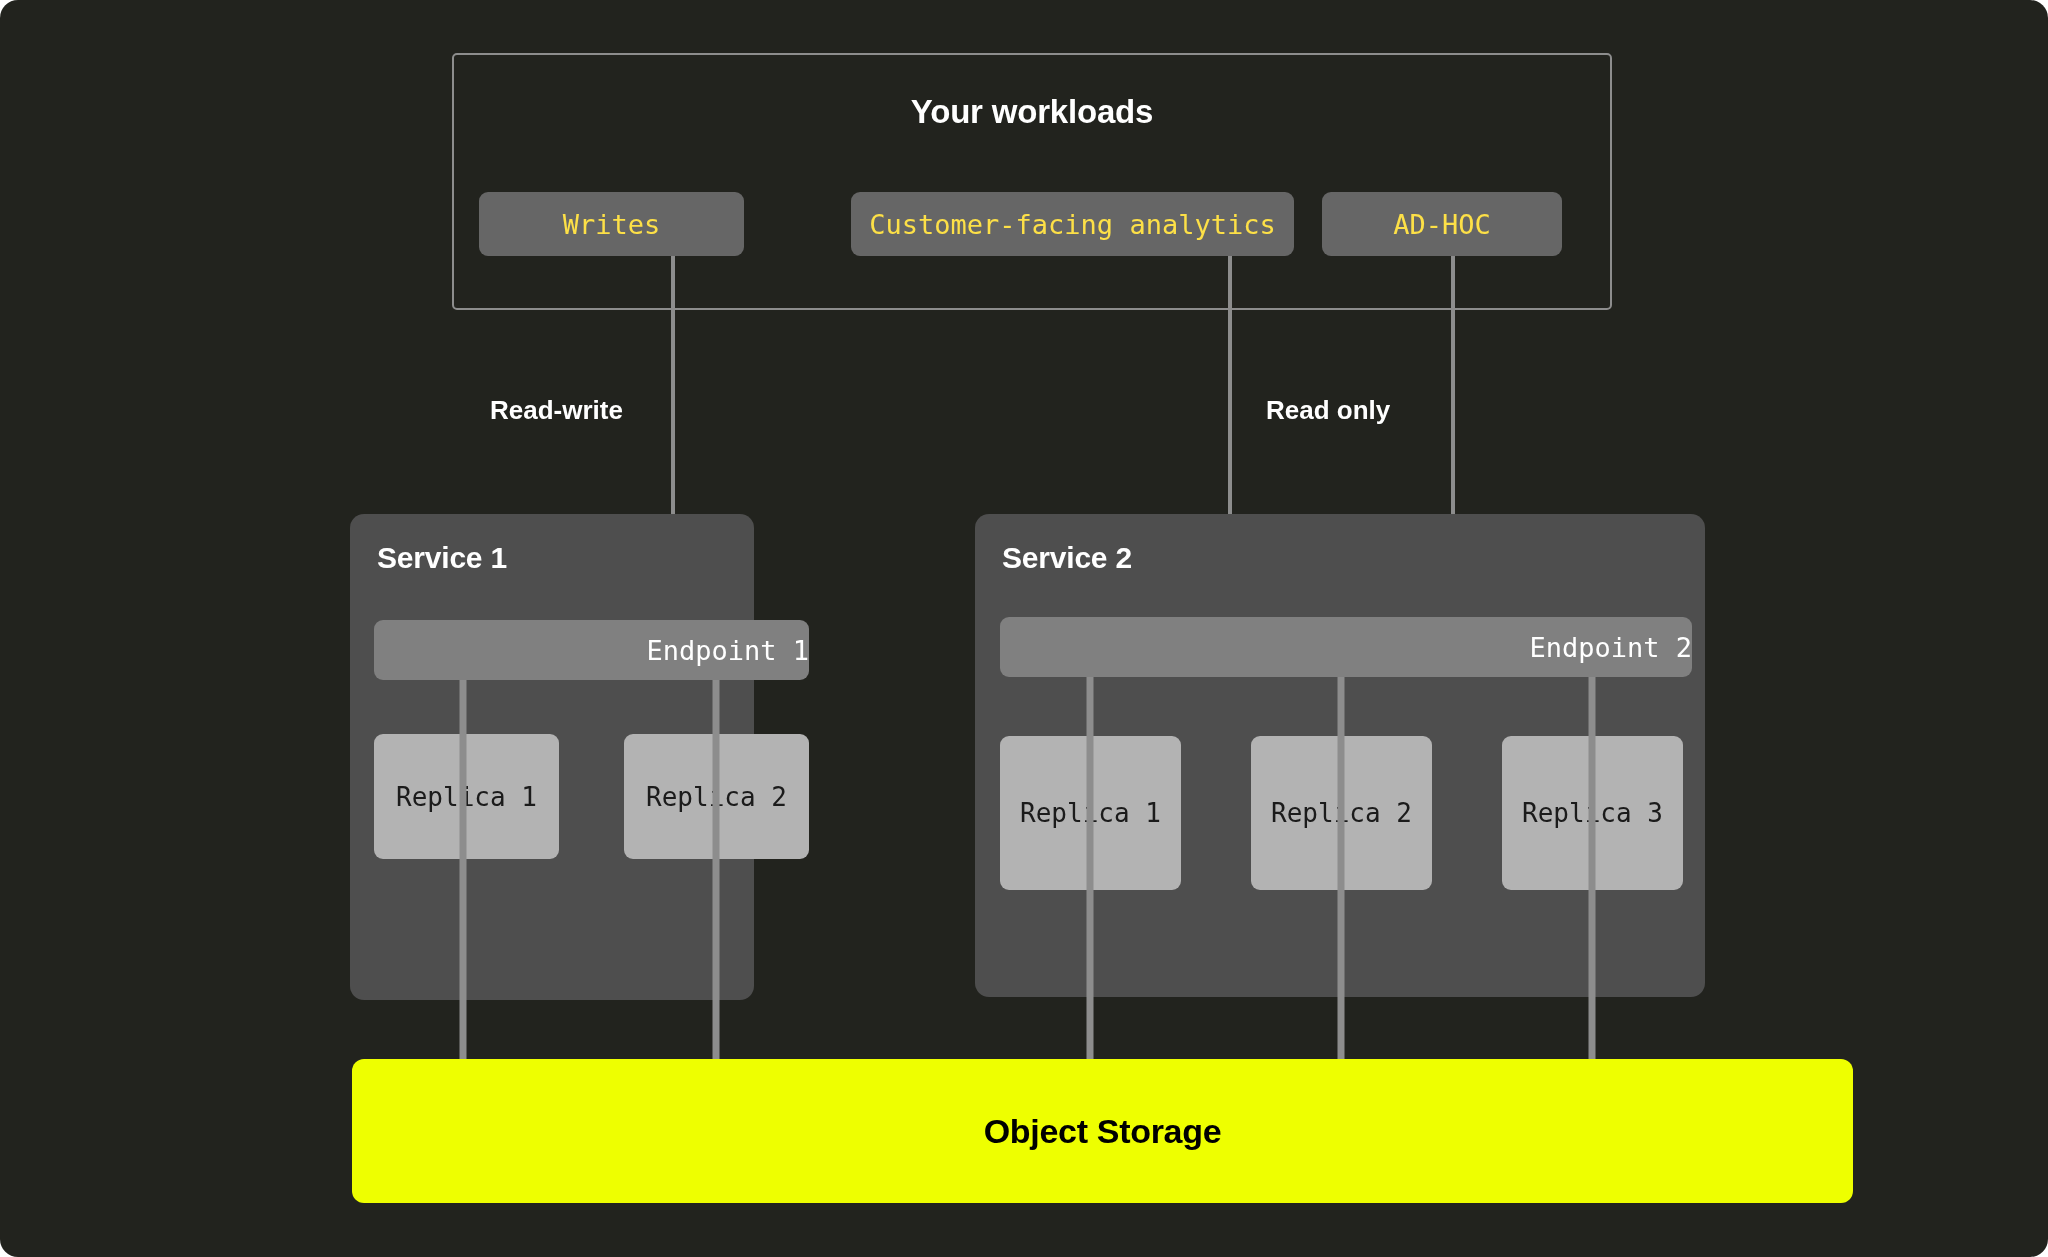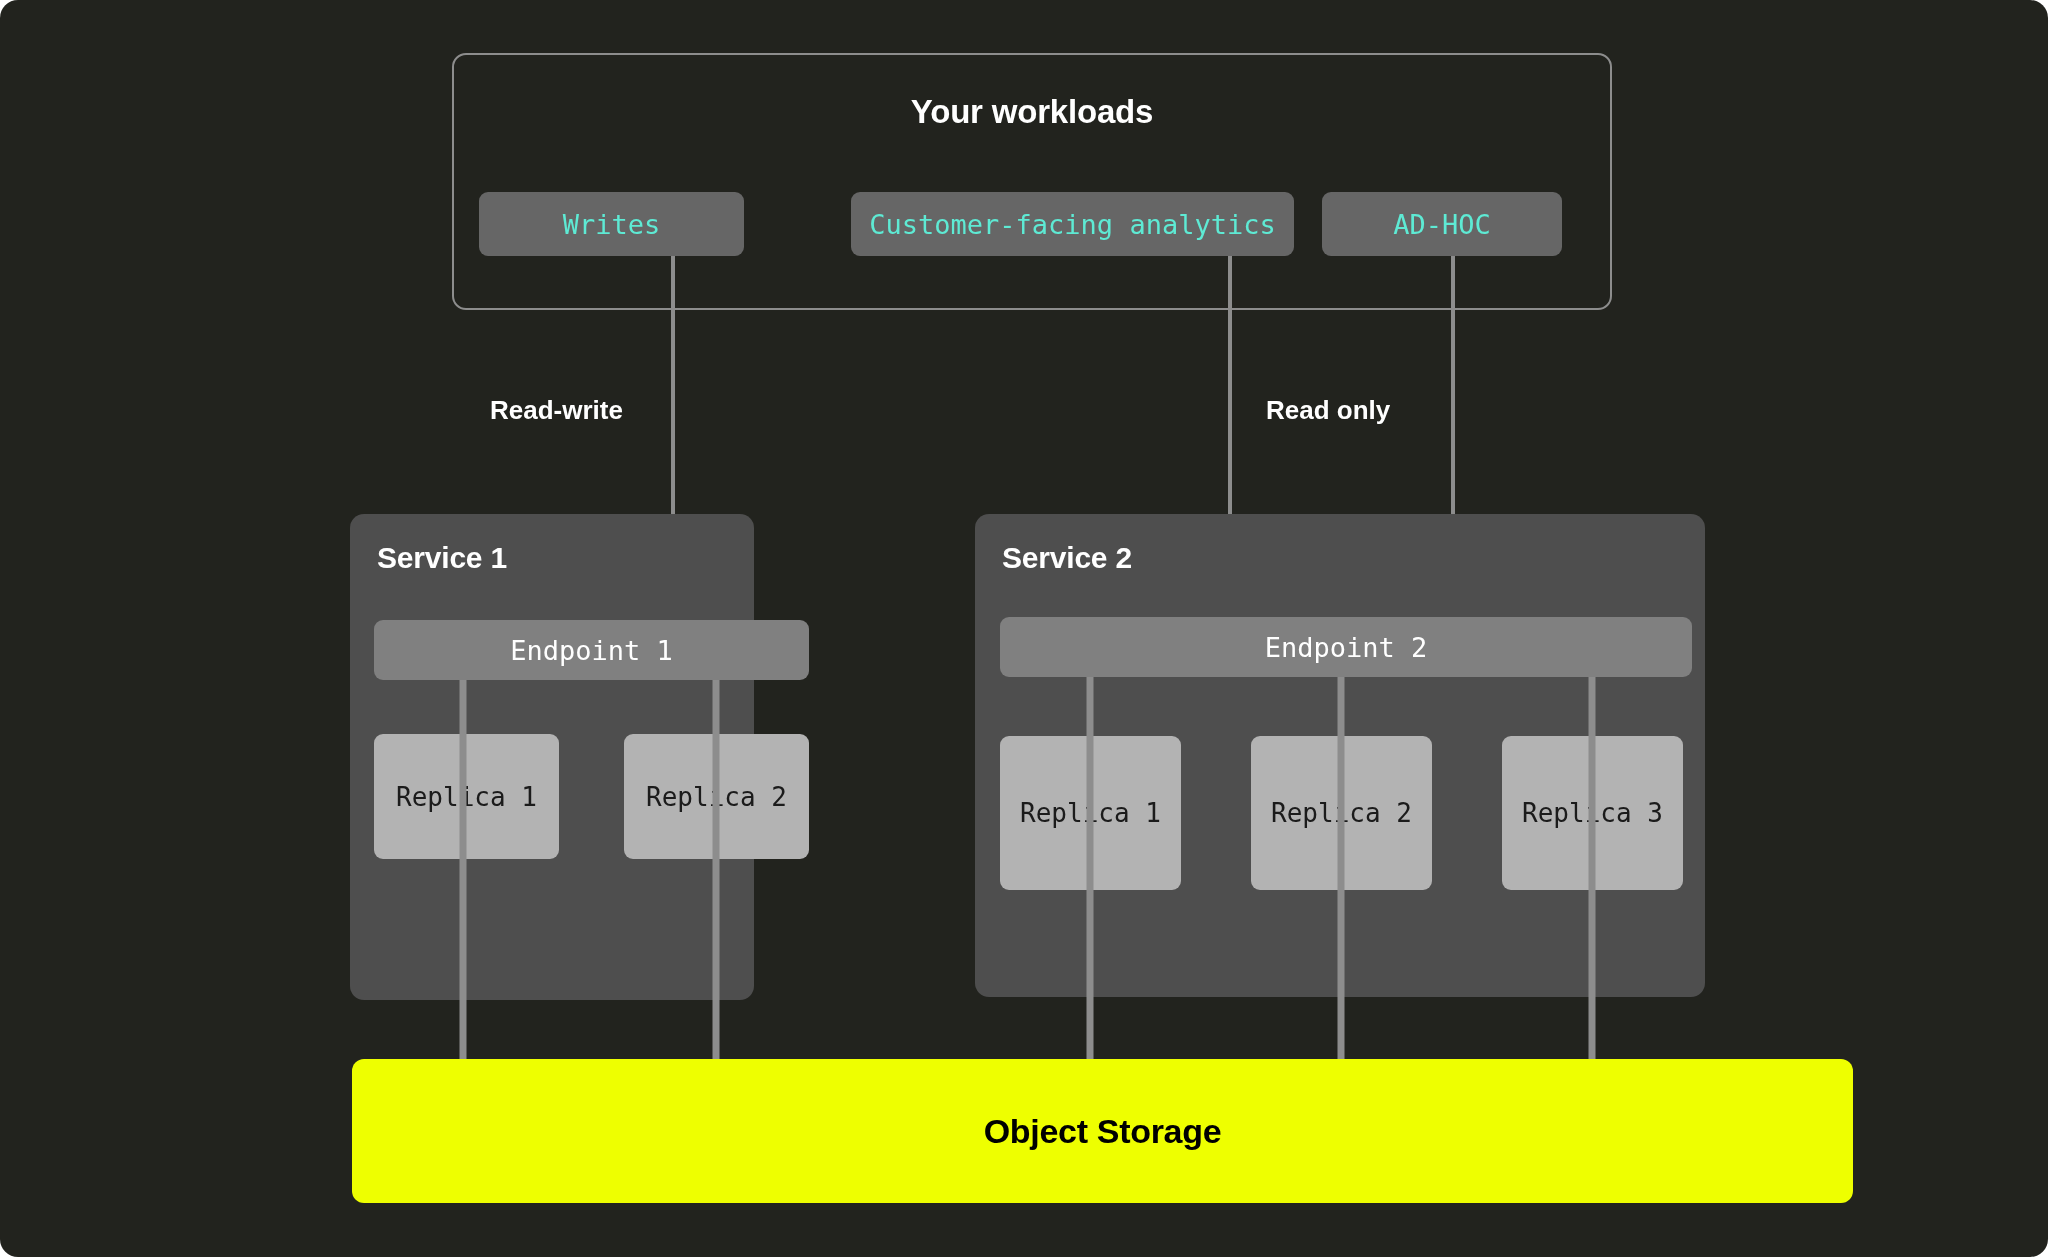--- a/index.html
+++ b/index.html
@@ -20,38 +20,38 @@
     overflow: hidden;
   }
 
   
   .abs { position: absolute; box-sizing: border-box; }
 
   
   #workloads-frame {
     left: 452px; top: 53px; width: 1160px; height: 257px;
     border: 2px solid #8d8d8d;
-    border-radius: 14px;
+    border-radius: 5px;
     background: transparent;
   }
   #workloads-title {
     position: absolute;
     left: 0; right: 0; top: 38px;
     text-align: center;
     color: #ffffff;
     font-size: 33px;
     font-weight: bold;
     letter-spacing: -0.2px;
   }
 
   
   .pill {
     background: #666666;
     border-radius: 9px;
-    color: #5eead4;
+    color: #fde047;
     font-family: "DejaVu Sans Mono", "Liberation Mono", monospace;
     font-size: 27px;
     display: flex;
     align-items: center;
     justify-content: center;
     white-space: nowrap;
   }
   #pill-writes        { left: 479px; top: 192px; width: 265px; height: 64px; }
   #pill-analytics     { left: 851px; top: 192px; width: 443px; height: 64px; }
   #pill-adhoc         { left: 1322px; top: 192px; width: 240px; height: 64px; }
@@ -94,21 +94,21 @@
   
   .endpoint {
     position: absolute;
     background: #808080;
     border-radius: 9px;
     color: #ffffff;
     font-family: "DejaVu Sans Mono", "Liberation Mono", monospace;
     font-size: 27px;
     display: flex;
     align-items: center;
-    justify-content: center;
+    justify-content: flex-end;
     white-space: nowrap;
   }
   #endpoint-1 { left: 24px; top: 106px; width: 435px; height: 60px; }
   #endpoint-2 { left: 25px; top: 103px; width: 692px; height: 60px; }
 
   
   .replica {
     position: absolute;
     background: #b3b3b3;
     border-radius: 9px;

